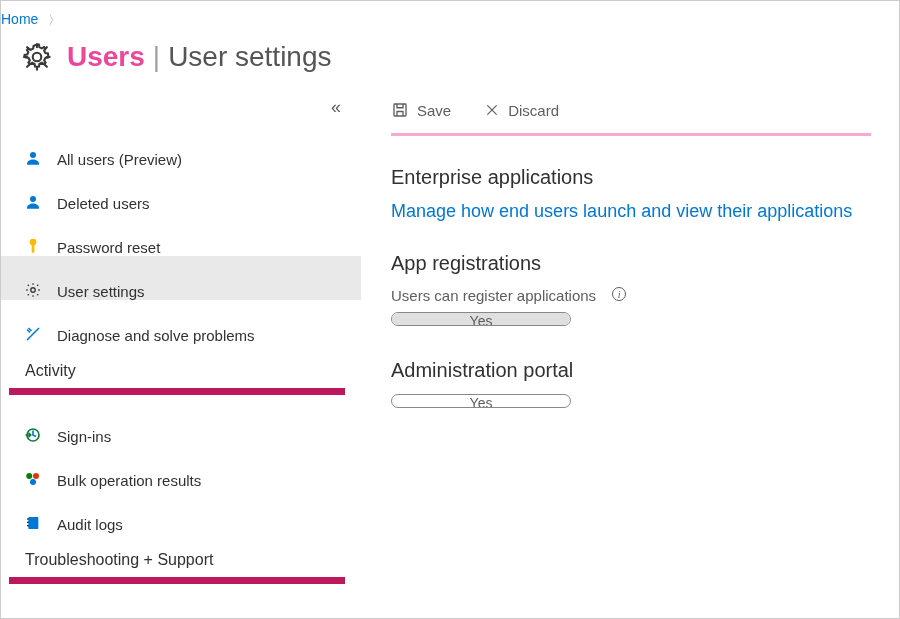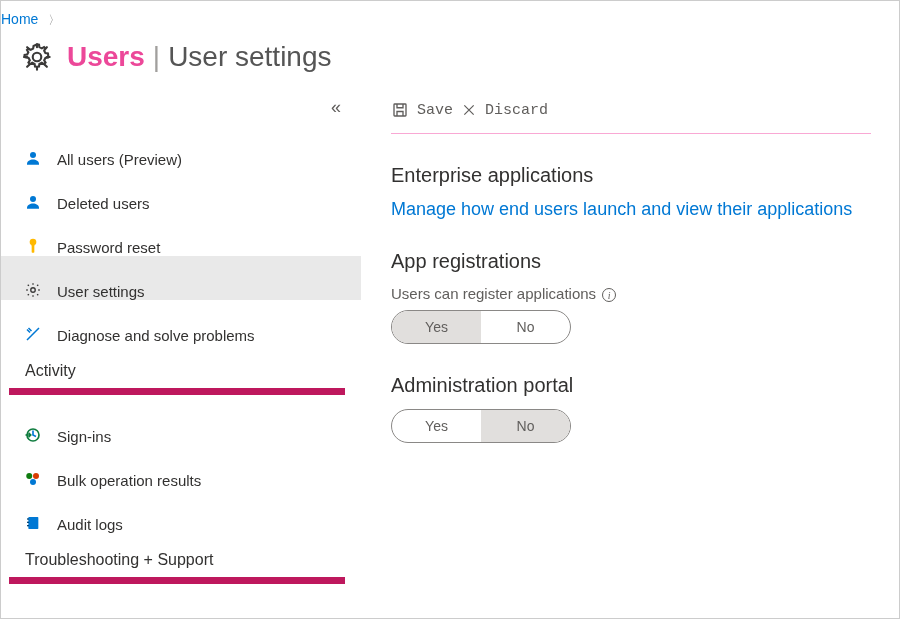--- a/index.html
+++ b/index.html
@@ -68,54 +68,54 @@
       font-size: 16px; font-weight: 400; color: #323130;
       border-bottom: 7px solid #be185d;
       margin: 0 16px 6px 8px;
     }
     .content {
       flex: 1;
       padding: 0 28px 0 30px;
     }
     .toolbar {
       display: flex; align-items: center;
-      gap: 8px;
+      gap: 33px;
       padding: 10px 0 14px;
-      border-bottom: 1px solid #f9a8d4;
-      font-family: Liberation Mono, monospace;
+      border-bottom: 3px solid #f9a8d4;
     }
     .toolbar .tbtn {
       display: flex; align-items: center; gap: 8px;
       color: #605e5c; cursor: pointer;
       font-size: 15px;
     }
     .section {
       padding-top: 30px;
     }
     .section h2 {
       font-size: 20px; font-weight: 400; color: #323130;
       margin-bottom: 12px;
     }
     .link { color: #0078d4; font-size: 18px; text-decoration: none; cursor: pointer; }
     .field-label {
-      color: #605e5c; font-size: 15px; display: flex; align-items: flex-end; gap: 6px;
+      color: #605e5c; font-size: 15px; display: flex; align-items: flex-start; gap: 16px;
       margin-bottom: 8px;
     }
     .info-icon {
       width: 14px; height: 14px; border: 1px solid #605e5c; border-radius: 50%;
       display: inline-flex; align-items: center; justify-content: center;
       font-size: 10px; font-style: italic; font-family: serif;
     }
     .toggle {
       display: inline-flex;
       border: 1px solid #8a8886;
       border-radius: 999px;
       overflow: hidden;
-      height: 34px;
+      height: 14px;
       width: 180px;
+      flex-direction: column;
     }
     .toggle .opt {
       flex: 1;
       display: flex; align-items: center; justify-content: center;
       font-size: 14px; color: #605e5c; cursor: pointer;
     }
     .toggle .opt.sel {
       background: #e1dfdd;
     }
     svg { display: block; }

